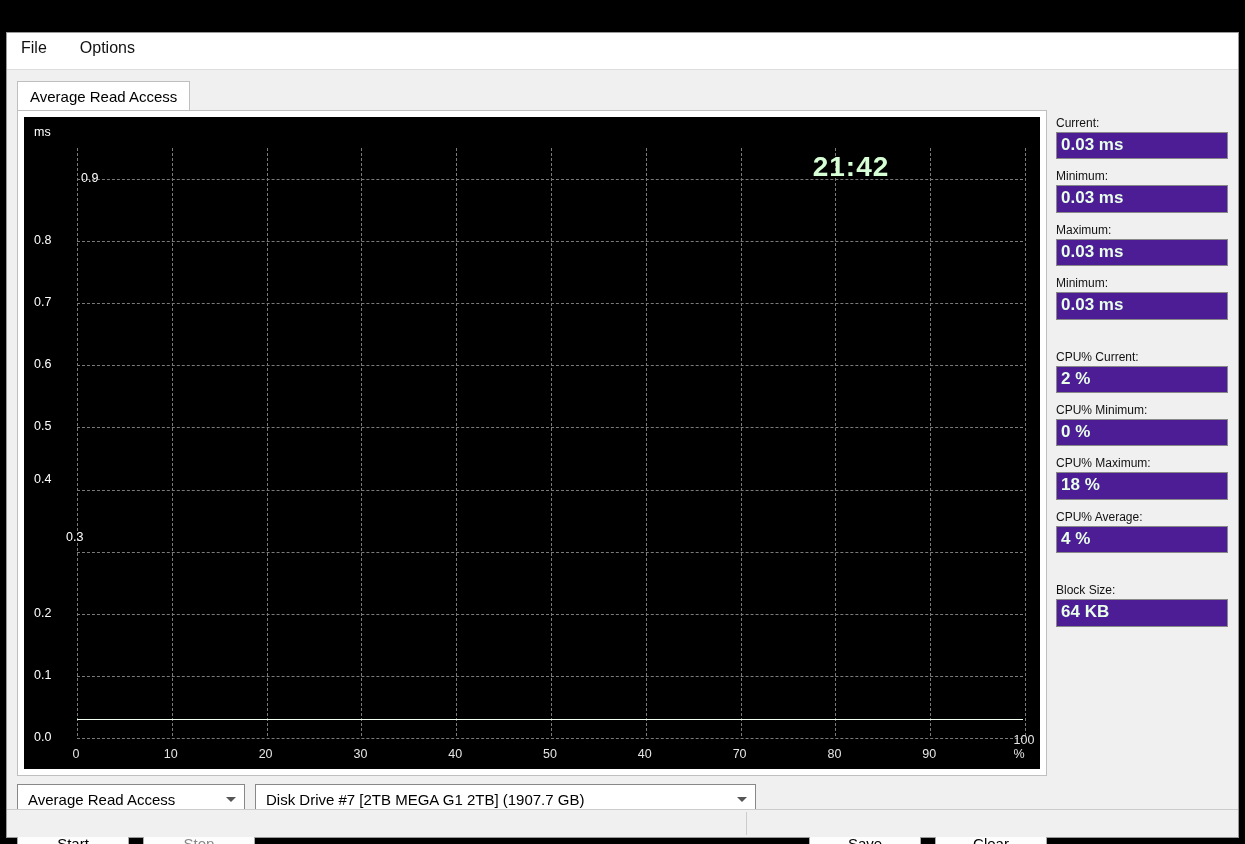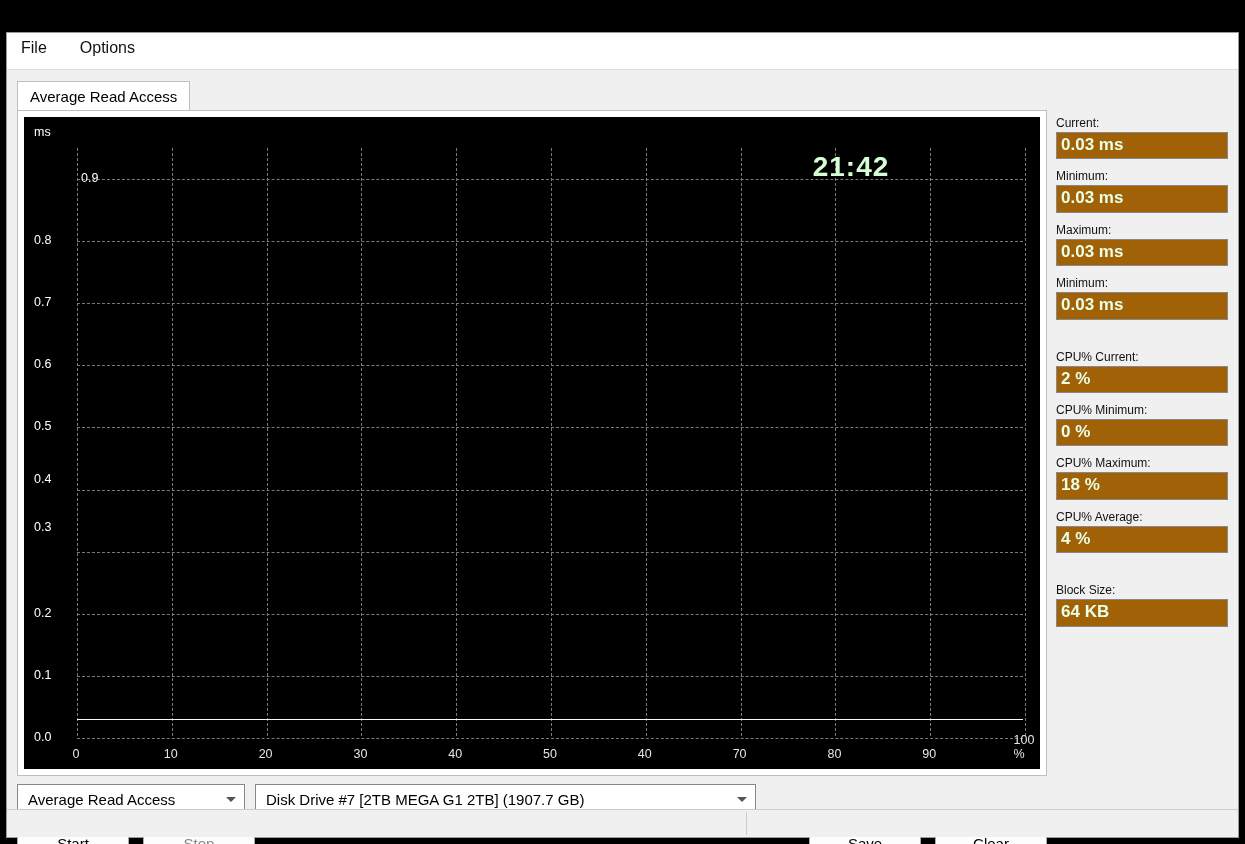--- a/index.html
+++ b/index.html
@@ -66,21 +66,21 @@
   }
   .stat-label {
     font-size: 12px;
     color: #111;
     margin-bottom: 2px;
     margin-top: 10px;
     white-space: nowrap;
   }
   .stat-label.first { margin-top: 0; }
   .stat-box {
-    background: #a16207;
+    background: #4c1d95;
     border: 1px solid #888;
     color: #e8ffe8;
     font-weight: bold;
     font-size: 17px;
     padding: 2px 4px 3px 4px;
     line-height: 1.2;
     font-family: "Segoe UI", Arial, sans-serif;
   }
   .stat-gap { height: 20px; }
   
@@ -234,21 +234,21 @@
               <div class="gridline-v" style="left: 663.6px;"></div>
               <div class="gridline-v" style="left: 758.4px;"></div>
               <div class="gridline-v" style="left: 853.2px;"></div>
               <div class="gridline-v" style="left: 948px;"></div>
               <div class="data-line" style="top: 571.368px;"></div>
             </div>
             <div class="y-labels">
               <div style="top: 620px;">0.0</div>
               <div style="top: 557.895px;">0.1</div>
               <div style="top: 495.789px;">0.2</div>
-              <div style="top: 410px;">0.3</div>
+              <div style="top: 420px; margin-left: 32px;">0.3</div>
               <div style="top: 362px;">0.4</div>
               <div style="top: 309.474px;">0.5</div>
               <div style="top: 247.368px;">0.6</div>
               <div style="top: 185.263px;">0.7</div>
               <div style="top: 123.158px;">0.8</div>
               <div style="top: 61.0526px; margin-left: 47px;">0.9</div>
             </div>
             <div class="x-labels">
               <div style="left: 52px;">0</div>
               <div style="left: 146.8px;">10</div>

